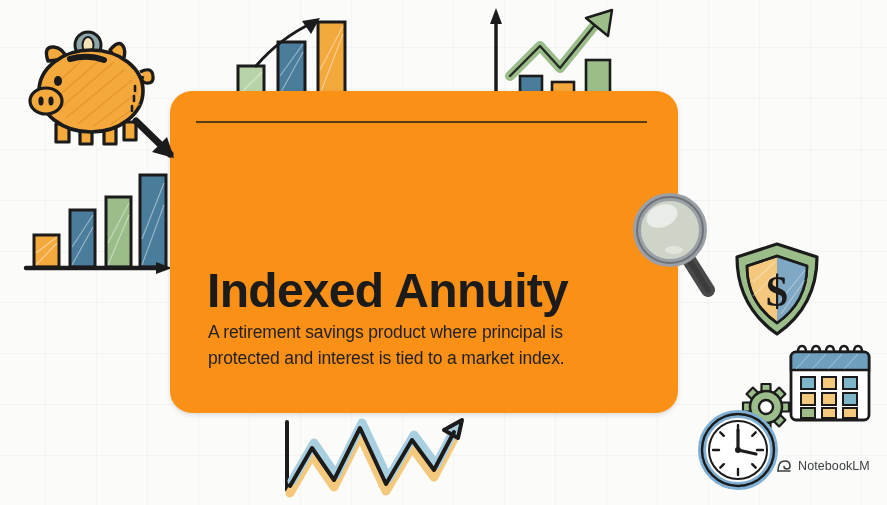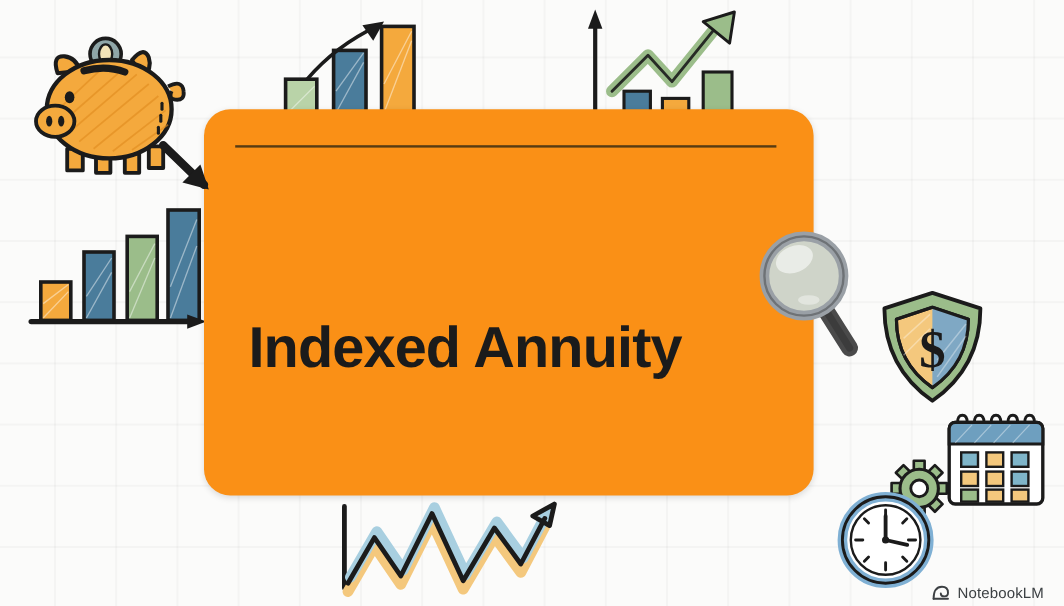--- a/index.html
+++ b/index.html
@@ -159,20 +159,21 @@
       </g>
       <path d="M28 74 L58 44 L78 66 L112 24" fill="none" stroke="#9BBD8A" stroke-width="10" stroke-linejoin="round" stroke-linecap="round"></path>
       <path d="M28 74 L58 44 L78 66 L112 24" fill="none" stroke="#1b1b1b" stroke-width="2.4" stroke-linejoin="round" stroke-linecap="round" opacity=".9" stroke-dasharray="0"></path>
       <path d="M130 8 L104 16 L126 34 Z" fill="#9BBD8A" stroke="#1b1b1b" stroke-width="2.4" stroke-linejoin="round"></path>
     </svg>
   </div>
 
   <div class="abs" id="card">
     <div id="card-rule"></div>
     <div id="card-title">Indexed Annuity</div>
+    <div id="card-sub">A retirement savings product where principal is protected and interest is tied to a market index.</div>
   </div>
 
   <div class="abs" style="left:632px;top:190px;z-index:30;">
     <svg width="98" height="112" viewBox="0 0 98 112">
       <line x1="52" y1="62" x2="76" y2="100" stroke="#4a4a4a" stroke-width="14" stroke-linecap="round"></line>
       <line x1="52" y1="62" x2="76" y2="100" stroke="#2f2f2f" stroke-width="6" stroke-linecap="round" opacity=".5"></line>
       <circle cx="38" cy="40" r="33" fill="#a9d6ef"></circle>
       <path d="M38 7 a33 33 0 0 0 0 66 a33 33 0 0 0 0 -66 z" fill="#cfd4c9"></path>
       <circle cx="38" cy="40" r="33" fill="none" stroke="#9aa0a6" stroke-width="8"></circle>
       <circle cx="38" cy="40" r="33" fill="none" stroke="#6e7276" stroke-width="2"></circle>
@@ -271,21 +272,21 @@
   <div class="abs" style="left:282px;top:412px;">
     <svg width="188" height="92" viewBox="0 0 188 92">
       <line x1="5" y1="10" x2="5" y2="78" stroke="#1b1b1b" stroke-width="4" stroke-linecap="round"></line>
       <path d="M8 74 L30 36 L52 68 L78 16 L104 72 L130 28 L152 58 L172 20" fill="none" stroke="#F4C87D" stroke-width="9" stroke-linejoin="round" stroke-linecap="round" transform="translate(0,7)"></path>
       <path d="M8 74 L30 36 L52 68 L78 16 L104 72 L130 28 L152 58 L172 20" fill="none" stroke="#A8CFE0" stroke-width="9" stroke-linejoin="round" stroke-linecap="round" transform="translate(2,-5)"></path>
       <path d="M8 74 L30 36 L52 68 L78 16 L104 72 L130 28 L152 58 L172 20" fill="none" stroke="#1b1b1b" stroke-width="4" stroke-linejoin="round" stroke-linecap="round"></path>
       <path d="M180 8 L162 18 L176 26 Z" fill="none" stroke="#1b1b1b" stroke-width="4" stroke-linejoin="round"></path>
     </svg>
   </div>
 
-  <div class="abs" style="left:776px;top:459px;display:flex;align-items:center;gap:6px;margin-top:28px;">
+  <div class="abs" style="left:776px;top:459px;display:flex;align-items:center;gap:6px;">
     <span>
       <svg width="16" height="14" viewBox="0 0 16 14">
         <path d="M2 12 Q2 2 9 2 Q14 2 14 7 Q14 10 11 10 Q8 10 8 7.5" fill="none" stroke="#3c4043" stroke-width="1.6" stroke-linecap="round"></path>
         <line x1="2" y1="12" x2="14" y2="12" stroke="#3c4043" stroke-width="1.6" stroke-linecap="round"></line>
       </svg>
     </span>
     <span class="nb-label">NotebookLM</span>
   </div>
 
 </div>

